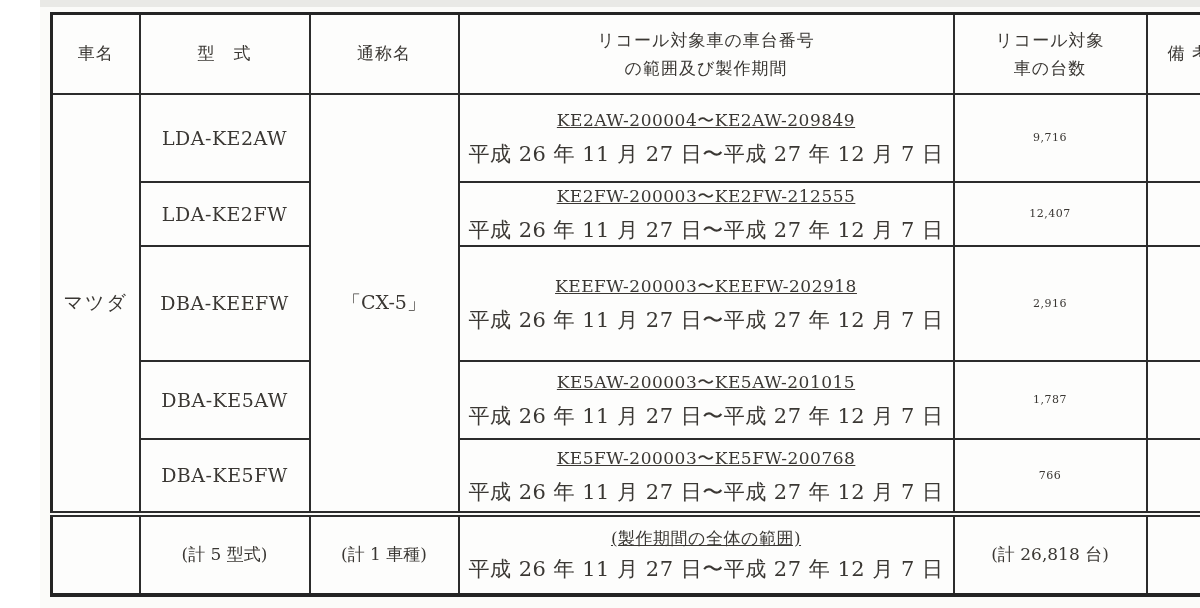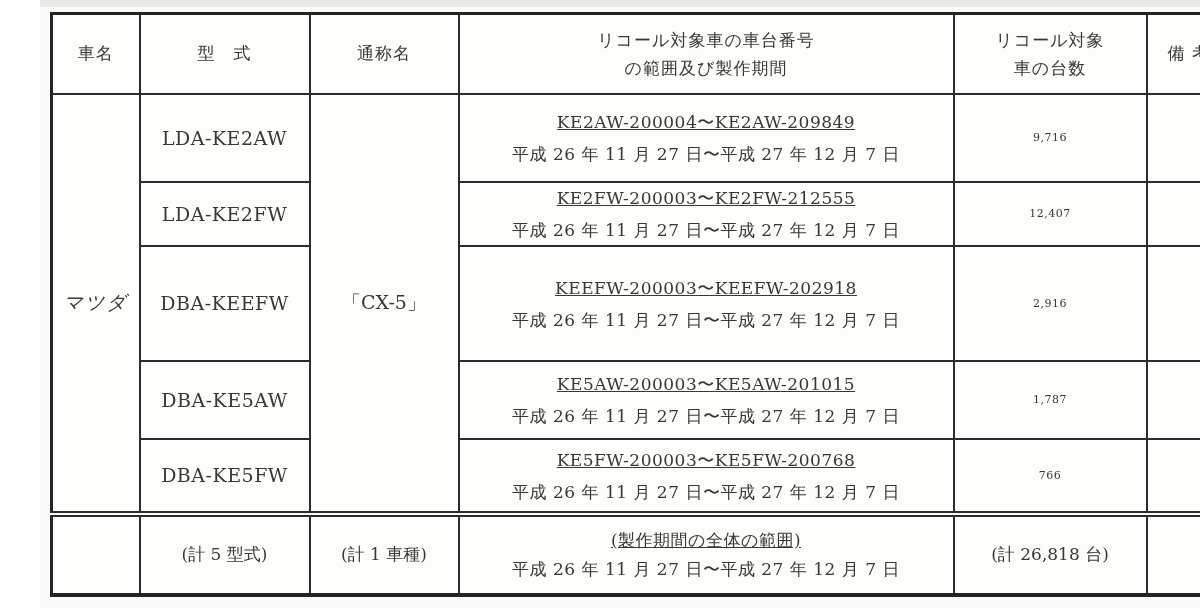--- a/index.html
+++ b/index.html
@@ -52,27 +52,27 @@
 
   
   .h-thick { border-bottom-width: 4px; border-bottom-color: #1f1f1f; }
 
   
   .footer-row td { border-top: 6px double #2c2c2c; }
 
   .hdr { font-size: 17px; letter-spacing: 1px; }
   .hdr .line { line-height: 1.65; }
 
-  .cell-car     { font-size: 19px; letter-spacing: 2px; font-style: italic; }
+  .cell-car     { font-size: 19px; letter-spacing: 2px; }
   .cell-model   { font-size: 19px; letter-spacing: 0.5px; }
   .cell-common  { font-size: 19px; }
   .cell-count   { font-size: 11px; letter-spacing: 0.5px; }
 
   .cell-range .range-line  { font-size: 17px; line-height: 1.0; padding-top: 2px; letter-spacing: 0.5px; text-decoration: underline; }
-  .cell-range .period-line { font-size: 17px; line-height: 1.0; padding-top: 15px; letter-spacing: 0.5px; }
+  .cell-range .period-line { font-size: 21px; line-height: 1.0; padding-top: 15px; letter-spacing: 0.5px; }
 
   .footer-row td { font-size: 17px; }
   .footer-row .cell-range .range-line  { padding-top: 0; }
   .footer-row .cell-range .period-line { padding-top: 12px; }
 </style>
 </head>
 <body>
 
 <div class="canvas">
   <div class="scan-strip"></div>

